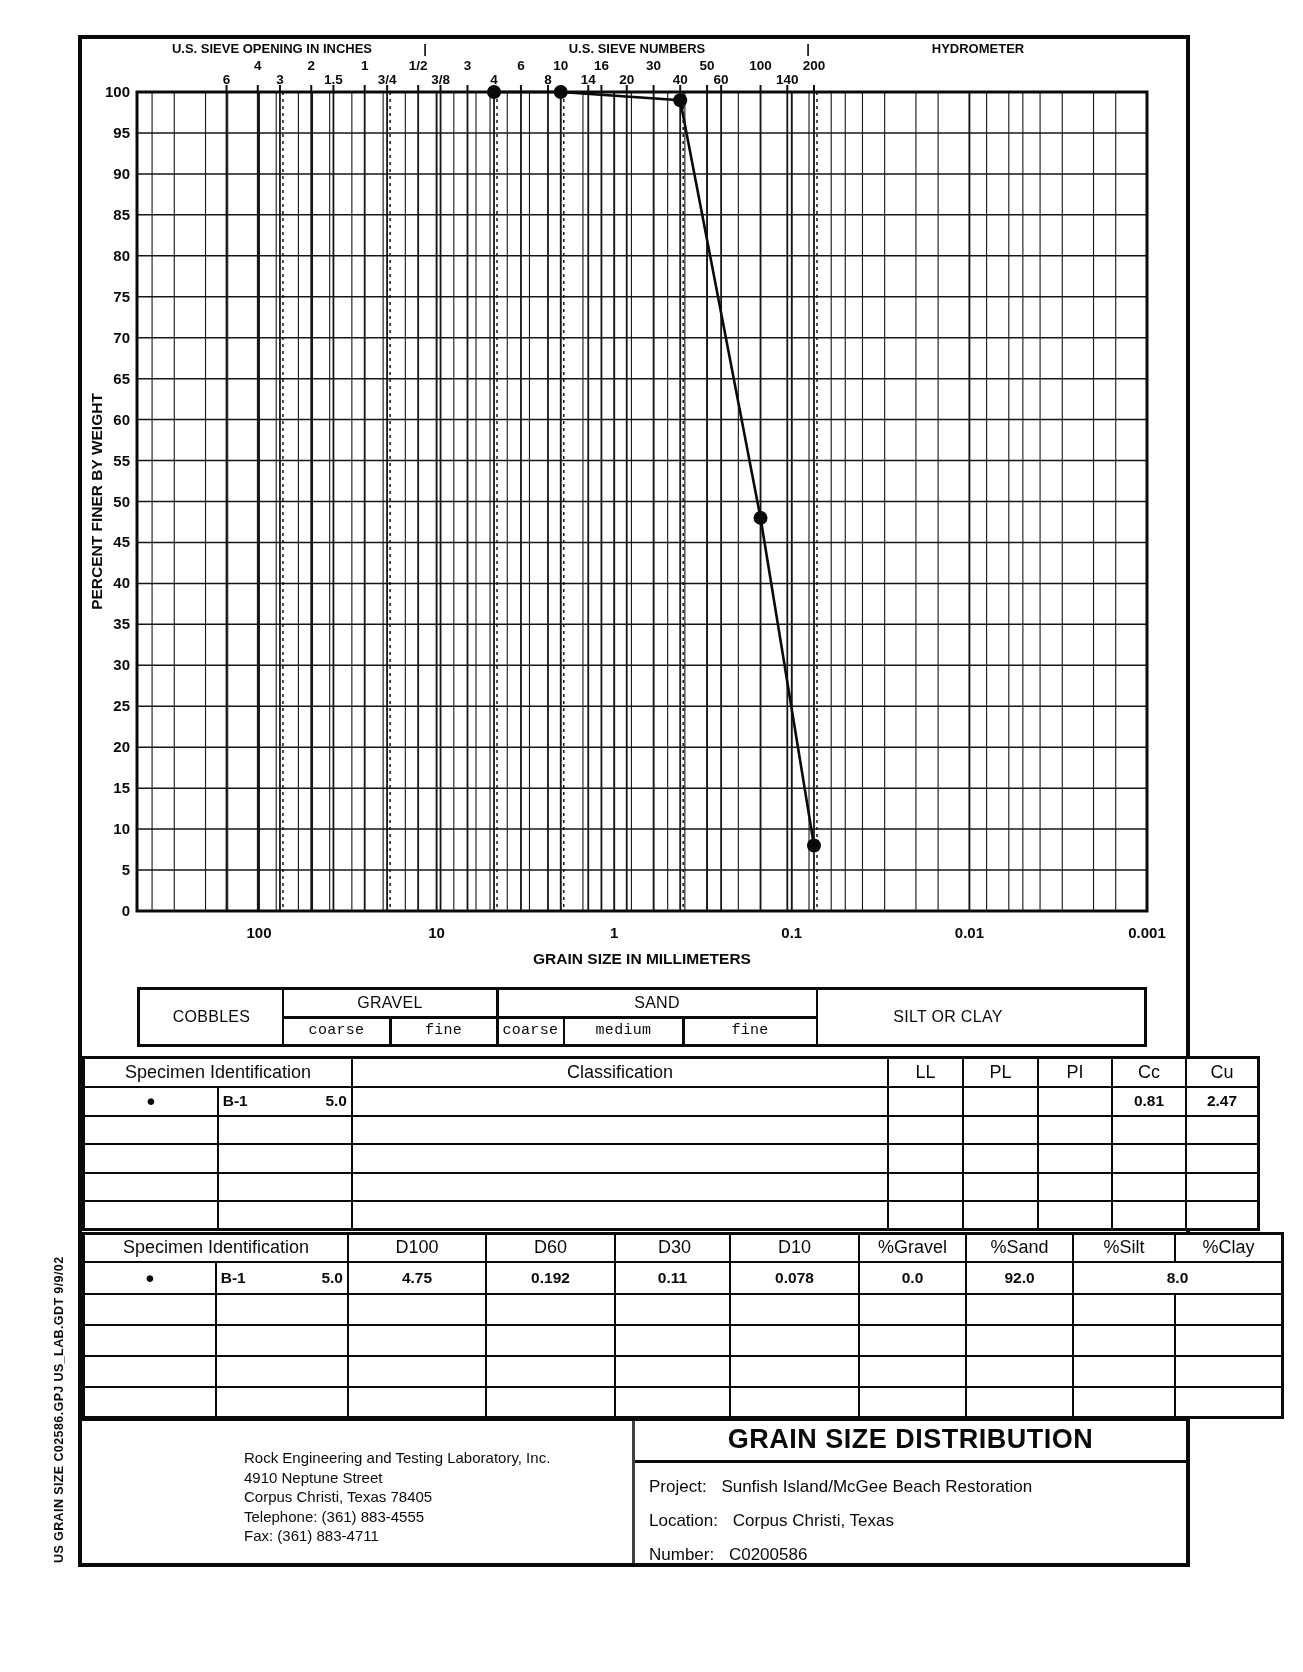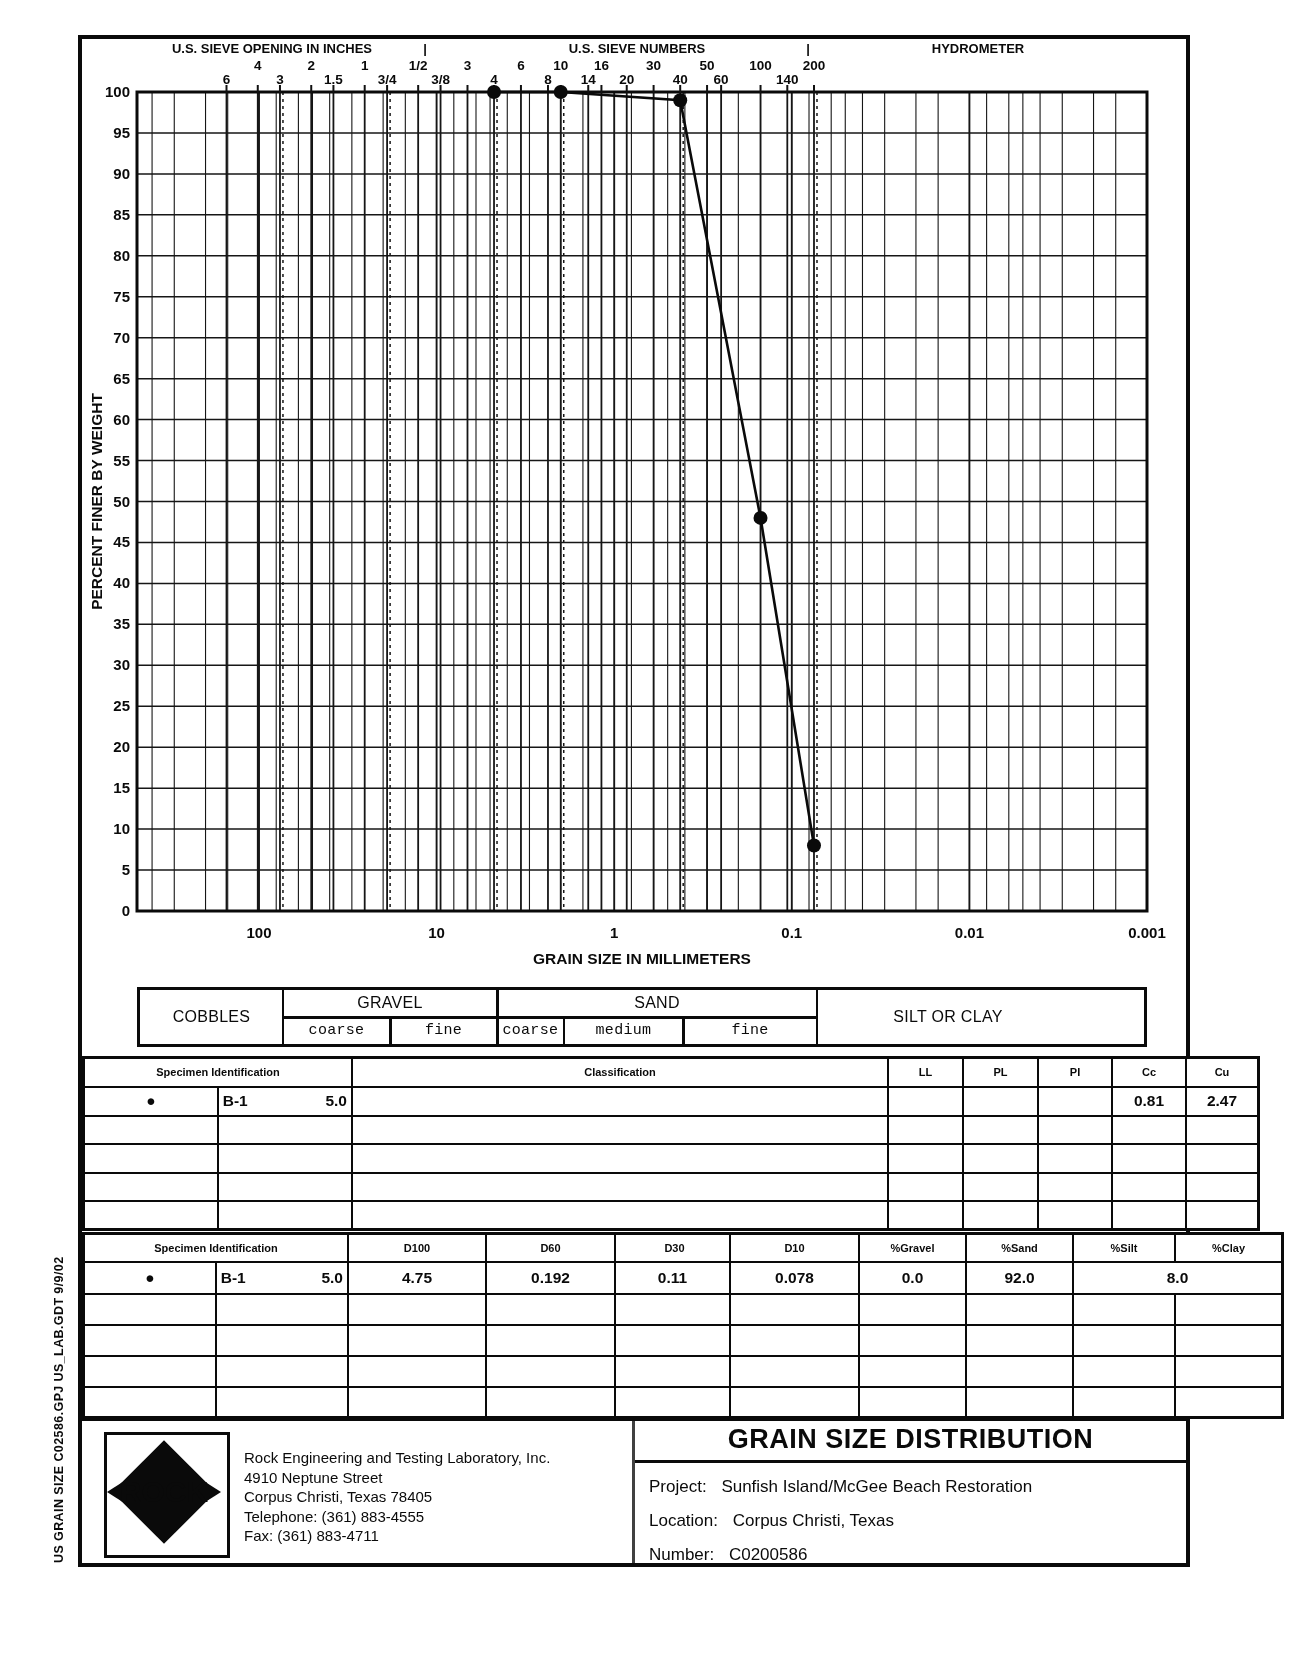--- a/index.html
+++ b/index.html
@@ -11,21 +11,21 @@
   
   #sizebar{position:absolute;left:137px;top:987px;width:1010px;height:60px;border:3px solid #0a0a0a;box-sizing:border-box;}
   .sb-line{position:absolute;background:#0a0a0a;}
   .sb-label{position:absolute;display:flex;align-items:center;justify-content:center;
             font-size:16px;letter-spacing:0.3px;}
   .sb-sub{font-size:15px;font-family:Liberation Mono, monospace;}
   
   table.rpt{position:absolute;left:82px;width:1104px;border-collapse:collapse;table-layout:fixed;
             border:3px solid #0a0a0a;background:#fff;}
   table.rpt td,table.rpt th{border:2px solid #0a0a0a;padding:0 4px;overflow:hidden;white-space:nowrap;}
-  table.rpt th{font-size:11px;font-weight:bold;text-align:center;}
+  table.rpt th{font-size:18px;font-weight:normal;text-align:center;}
   table.rpt td.v{font-size:15.5px;font-weight:bold;text-align:center;}
   td.spec{padding:0 10px;}
   .spec-wrap{display:flex;justify-content:space-between;font-size:15.5px;font-weight:bold;}
   td.mk{text-align:center;font-size:14px;padding:0;}
   
   .footer{position:absolute;left:82px;top:1418px;width:1104px;height:145px;border-top:3px solid #0a0a0a;box-sizing:border-box;}
   .f-left{position:absolute;left:0;top:0;width:550px;height:100%;}
   .logo-box{position:absolute;left:22px;top:11px;width:120px;height:120px;border:3px solid #0a0a0a;}
   .company{position:absolute;left:162px;top:27px;font-size:15px;line-height:19.5px;}
   .f-right{position:absolute;left:550px;top:0;width:554px;height:100%;border-left:3px solid #404040;box-sizing:border-box;}
@@ -394,28 +394,20 @@
           <td style="width: 97px;">&nbsp;</td>
           <td style="width: 97px;">&nbsp;</td>
           <td style="width: 92px;">&nbsp;</td>
           <td style="width: 97px;">&nbsp;</td>
         </tr>
       </tbody>
     </table>
 
   <div class="footer">
     <div class="f-left">
-      <div class="logo-box">
-        <svg width="114" height="114" viewBox="0 0 110 110">
-          <polygon points="55,5 105,55 55,105 5,55" fill="#0a0a0a"></polygon>
-          <polygon points="14,46 14,64 0,55" fill="#0a0a0a"></polygon>
-          <polygon points="96,46 96,64 110,55" fill="#0a0a0a"></polygon>
-          <text x="55" y="65" text-anchor="middle" font-size="29" font-weight="bold" fill="#ffffff">ROCK</text>
-        </svg>
-      </div>
       <div class="company">
         <div>Rock Engineering and Testing Laboratory, Inc.</div>
         <div>4910 Neptune Street</div>
         <div>Corpus Christi, Texas  78405</div>
         <div>Telephone:  (361) 883-4555</div>
         <div>Fax:  (361) 883-4711</div>
       </div>
     </div>
     <div class="f-right">
       <div class="f-title">GRAIN SIZE DISTRIBUTION</div>

